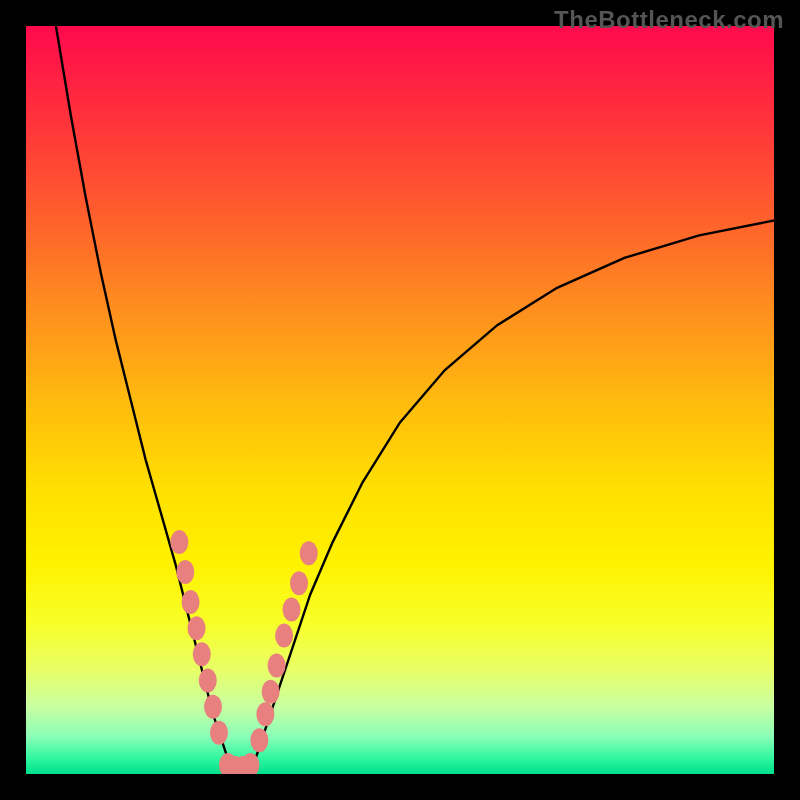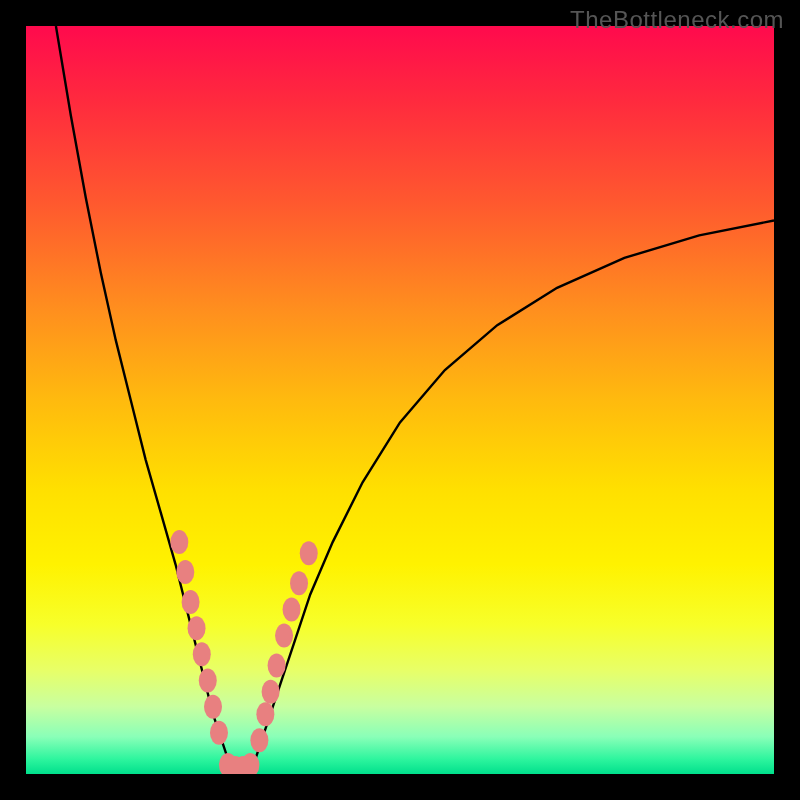--- a/index.html
+++ b/index.html
@@ -40,21 +40,21 @@
       #00e08c 100%
     );
   }
   .watermark {
     position: absolute;
     top: 6px;
     right: 16px;
     color: #555;
     font-size: 24px;
     letter-spacing: 0.5px;
-    font-weight: 400;
+    font-weight: 700;
     user-select: none;
   }
   svg.curves {
     position: absolute;
     left: 0;
     top: 0;
     width: 748px;
     height: 748px;
     pointer-events: none;
   }

